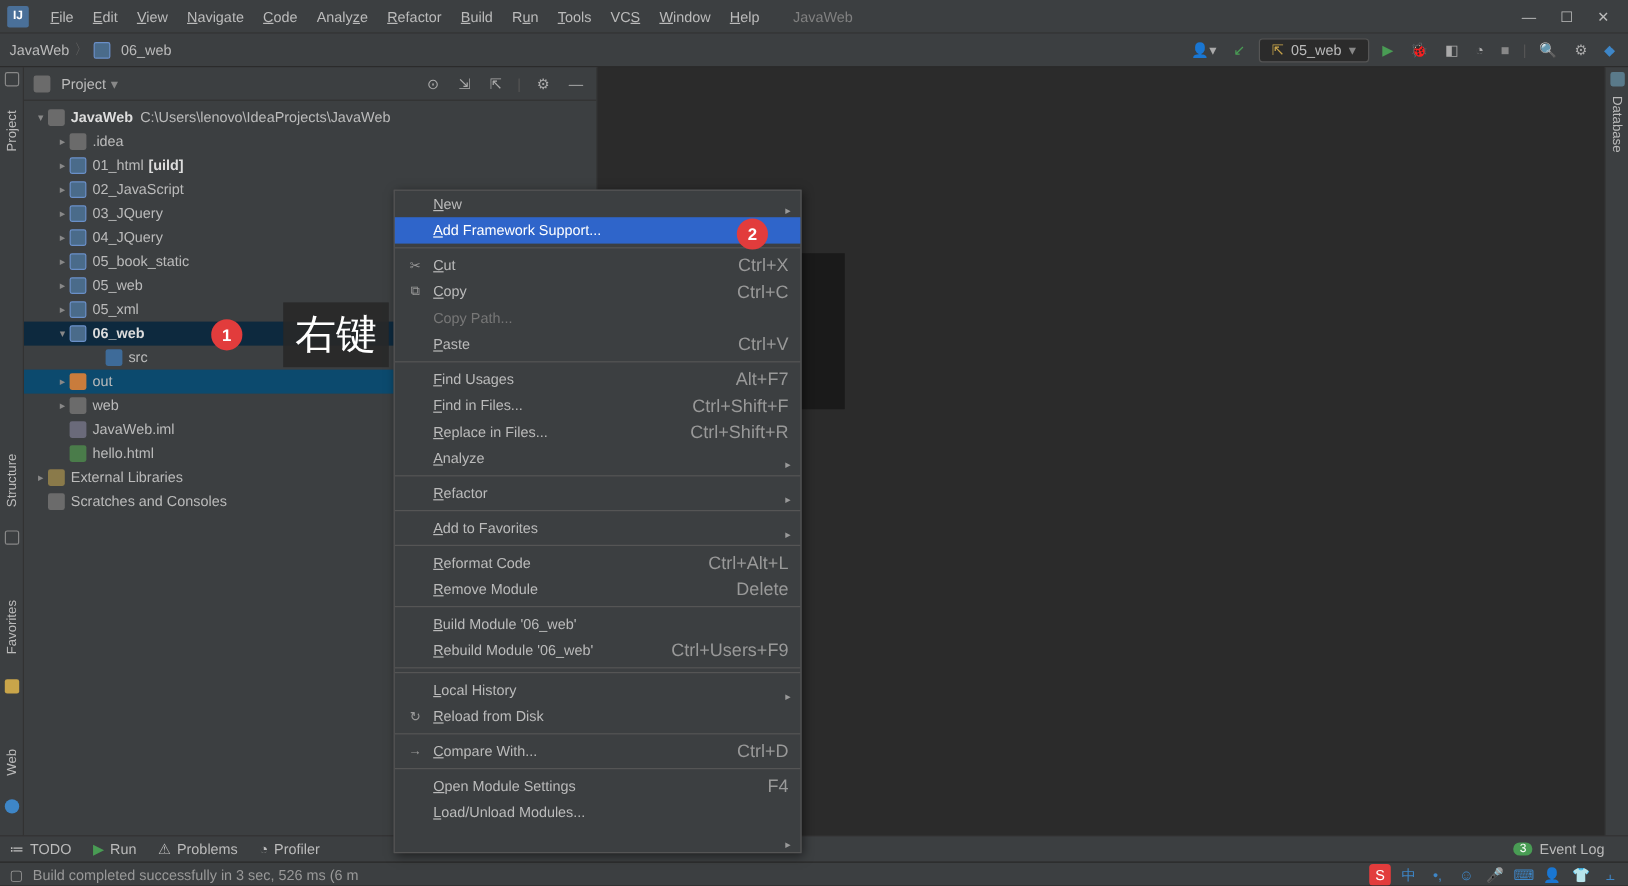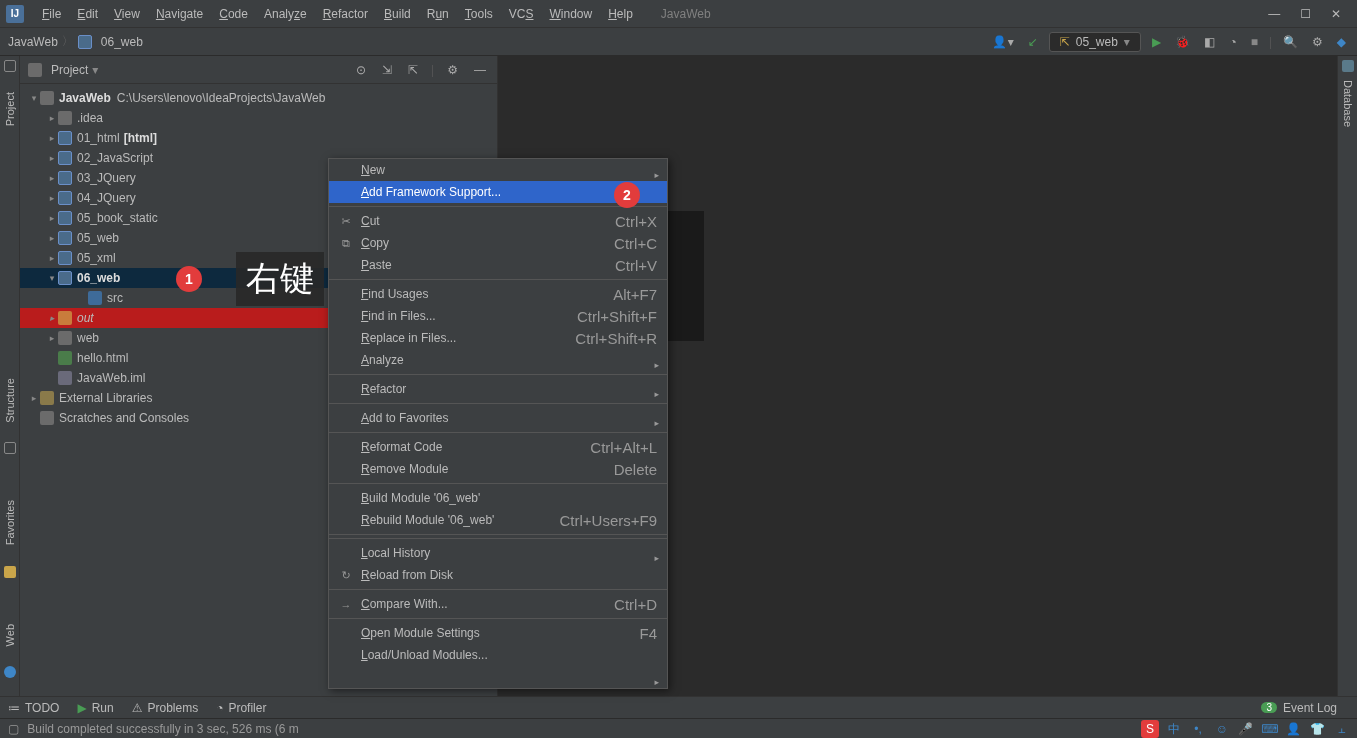--- a/index.html
+++ b/index.html
@@ -23,21 +23,21 @@
 .left-gutter { width: 20px; background: #3c3f41; border-right: 1px solid #323232; display: flex; flex-direction: column; align-items: center; padding-top: 4px; gap: 12px; }
 .gutter-tab { writing-mode: vertical-rl; transform: rotate(180deg); color: #bbb; padding: 8px 2px; cursor: pointer; font-size: 11px; }
 .gutter-icon { width: 12px; height: 12px; border: 1px solid #888; border-radius: 2px; }
 .project-panel { width: 478px; background: #3c3f41; border-right: 1px solid #323232; display: flex; flex-direction: column; }
 .panel-header { height: 28px; display: flex; align-items: center; padding: 0 8px; border-bottom: 1px solid #323232; }
 .panel-header .pt { display: flex; align-items: center; gap: 4px; }
 .panel-header .tools { margin-left: auto; display: flex; gap: 10px; color: #888; }
 .tree { flex: 1; overflow: auto; padding: 4px 0; }
 .tree-row { display: flex; align-items: center; height: 20px; padding-right: 8px; cursor: pointer; white-space: nowrap; }
 .tree-row.selected { background: #0d293e; }
-.tree-row.out-sel { background: #b91c1c; font-style: italic; }
+.tree-row.out-sel { background: #0c4a6e; }
 .arrow { width: 12px; text-align: center; color: #888; font-size: 9px; }
 .arrow.open::before { content: "▾"; }
 .arrow.closed::before { content: "▸"; }
 .arrow.none::before { content: ""; }
 .ticon { width: 14px; height: 14px; margin-right: 5px; display: inline-flex; align-items: center; justify-content: center; font-size: 10px; border-radius: 2px; }
 .ticon.folder-gray { background: #6b6b6b; }
 .ticon.folder-blue { background: #3e6b99; }
 .ticon.folder-orange { background: #c97c3c; }
 .ticon.module { background: #4a6b8a; border: 1px solid #6a8fc8; }
 .ticon.html { background: #4a7c4a; }
@@ -166,21 +166,21 @@
       </div>
       <div class="tree-row" style="padding-left:26px;">
           <span class="arrow closed"></span>
           <span class="ticon folder-gray"></span>
           <span class="tree-label">.idea</span>
         </div>
       <div class="tree-row" style="padding-left:26px;">
           <span class="arrow closed"></span>
           <span class="ticon module"></span>
           <span class="tree-label">01_html</span>
-          <span class="tree-label bold" style="margin-left:4px;">[html]</span>
+          <span class="tree-label bold" style="margin-left:4px;">[uild]</span>
         </div>
       <div class="tree-row" style="padding-left:26px;">
           <span class="arrow closed"></span>
           <span class="ticon module"></span>
           <span class="tree-label">02_JavaScript</span>
         </div>
       <div class="tree-row" style="padding-left:26px;">
           <span class="arrow closed"></span>
           <span class="ticon module"></span>
           <span class="tree-label">03_JQuery</span>
@@ -220,27 +220,27 @@
           <span class="ticon folder-orange"></span>
           <span class="tree-label">out</span>
         </div>
       <div class="tree-row" style="padding-left:26px;">
           <span class="arrow closed"></span>
           <span class="ticon folder-gray"></span>
           <span class="tree-label">web</span>
         </div>
       <div class="tree-row" style="padding-left:26px;">
           <span class="arrow none"></span>
+          <span class="ticon file"></span>
+          <span class="tree-label">JavaWeb.iml</span>
+        </div>
+      <div class="tree-row" style="padding-left:26px;">
+          <span class="arrow none"></span>
           <span class="ticon html"></span>
           <span class="tree-label">hello.html</span>
-        </div>
-      <div class="tree-row" style="padding-left:26px;">
-          <span class="arrow none"></span>
-          <span class="ticon file"></span>
-          <span class="tree-label">JavaWeb.iml</span>
         </div>
       <div class="tree-row" style="padding-left:8px;">
           <span class="arrow closed"></span>
           <span class="ticon lib"></span>
           <span class="tree-label">External Libraries</span>
         </div>
       <div class="tree-row" style="padding-left:8px;">
           <span class="arrow none"></span>
           <span class="ticon folder-gray"></span>
           <span class="tree-label">Scratches and Consoles</span>
@@ -304,20 +304,23 @@
     <div class="ctx-sep"></div>
     <div class="ctx-item">
       <span class="cicon">✂</span>
       <span><u>C</u>ut</span>
       <span class="shortcut">Ctrl+X</span>
     </div>
     <div class="ctx-item">
       <span class="cicon">⧉</span>
       <span><u>C</u>opy</span>
       <span class="shortcut">Ctrl+C</span>
+    </div>
+    <div class="ctx-item dim">
+      <span>Copy Path...</span>
     </div>
     <div class="ctx-item">
       <span><u>P</u>aste</span>
       <span class="shortcut">Ctrl+V</span>
     </div>
     <div class="ctx-sep"></div>
     <div class="ctx-item">
       <span><u>F</u>ind Usages</span>
       <span class="shortcut">Alt+F7</span>
     </div>

